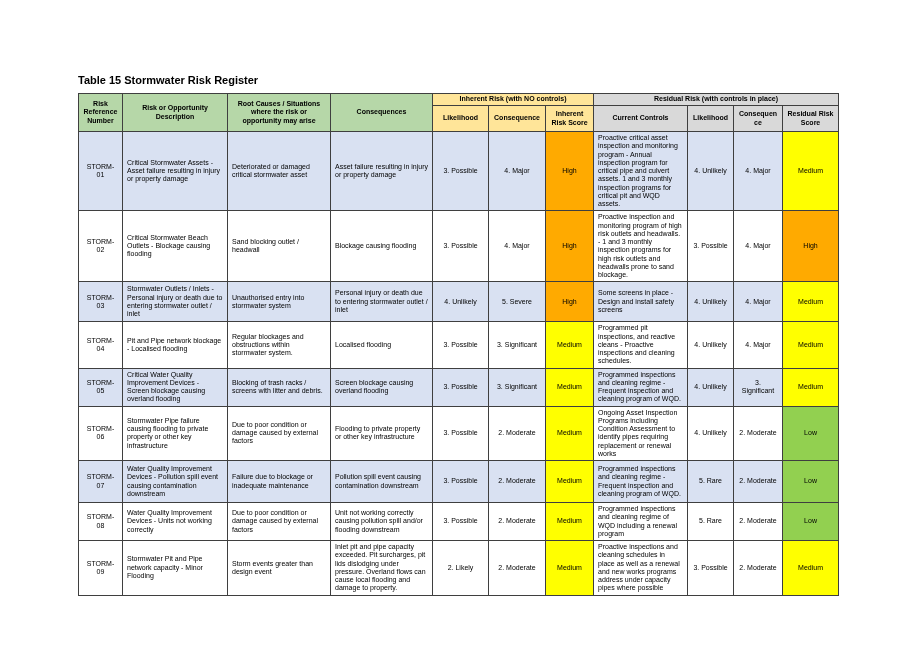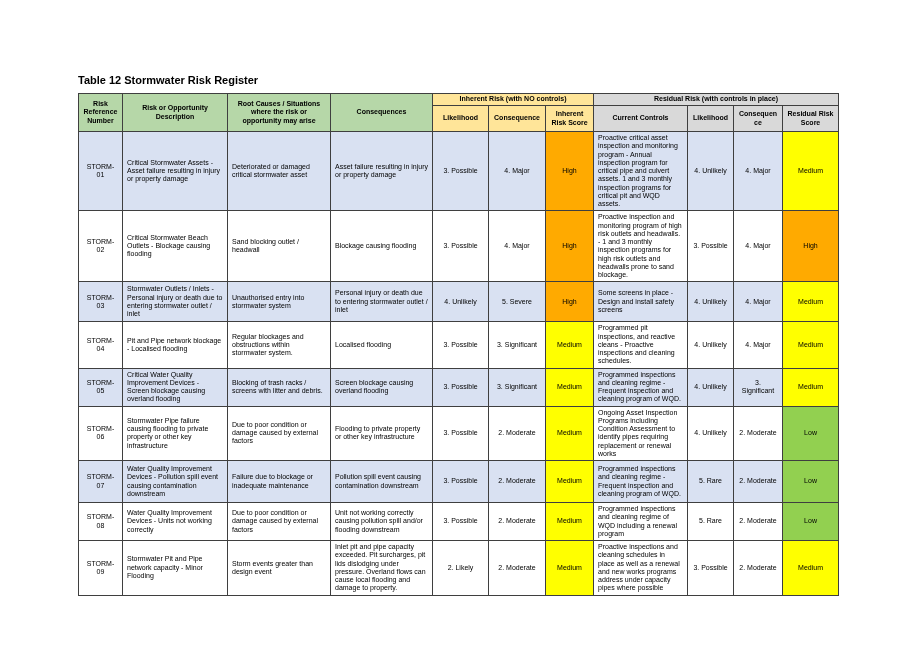--- a/index.html
+++ b/index.html
@@ -47,21 +47,21 @@
   tbody tr:nth-child(5) { height: 38px; }
   tbody tr:nth-child(6) { height: 50px; }
   tbody tr:nth-child(7) { height: 42px; }
   tbody tr:nth-child(8) { height: 38px; }
   tbody tr:nth-child(9) { height: 46px; }
 </style>
 </head>
 <body>
 
 <div class="sheet">
-  <div class="title">Table 12 Stormwater Risk Register</div>
+  <div class="title">Table 15 Stormwater Risk Register</div>
 
   <table class="risk-table">
     <colgroup>
       <col style="width:44px">
       <col style="width:105px">
       <col style="width:103px">
       <col style="width:102px">
       <col style="width:56px">
       <col style="width:57px">
       <col style="width:48px">

